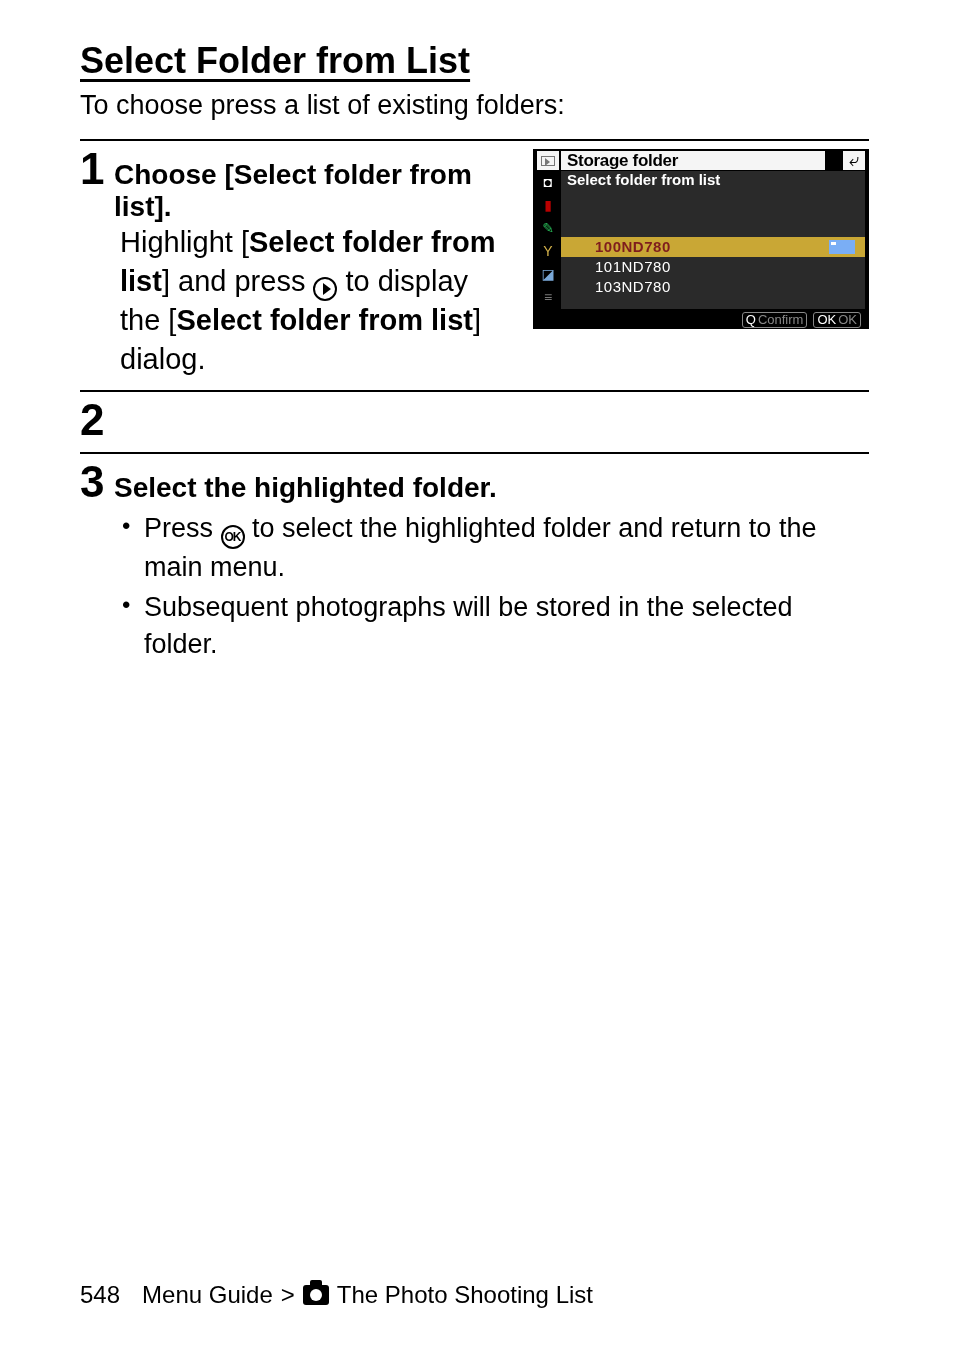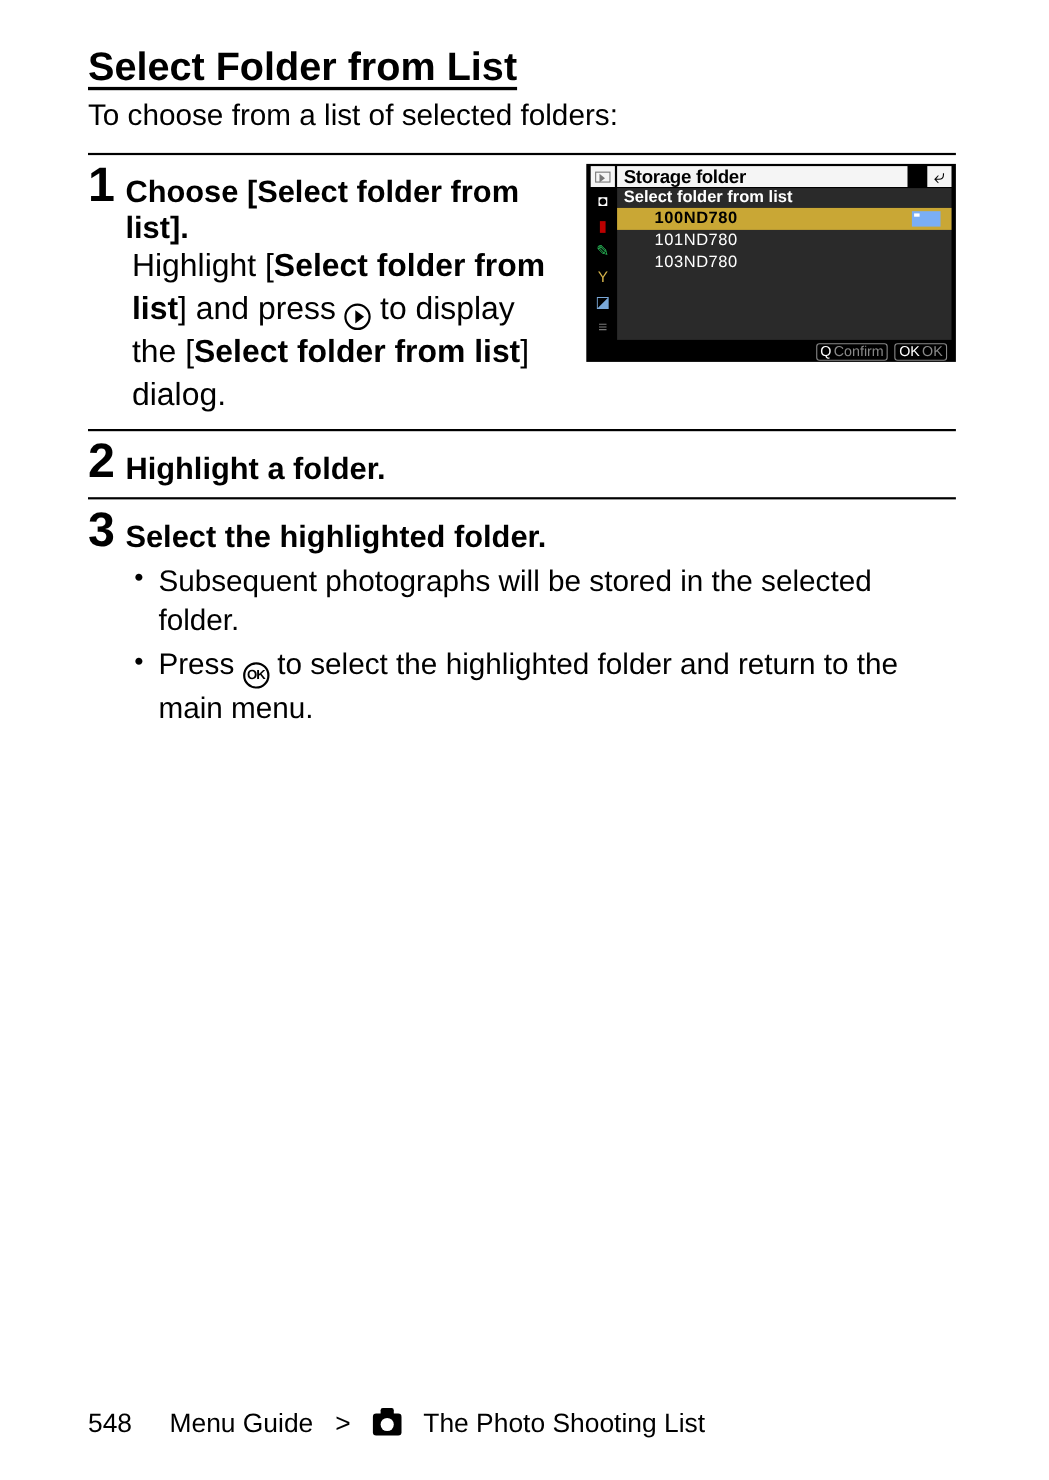--- a/index.html
+++ b/index.html
@@ -138,22 +138,23 @@
   }
   .camera-ui .list .row {
     height: 20px; line-height: 20px;
     padding-left: 34px;
     font-size: 15px;
     letter-spacing: 0.5px;
     position: relative;
   }
   .camera-ui .list .row.sel {
     background: #c9a735;
-    color: #000000;
+    color: #7f1d1d;
     font-weight: 600;
+    margin-top: 48px;
   }
   .camera-ui .list .row .card {
     position: absolute; right: 10px; top: 3px;
     width: 26px; height: 14px;
     background: #7aaef5;
   }
   .camera-ui .list .row .card::after {
     content: ""; position: absolute; left: 2px; top: 2px;
     width: 5px; height: 3px; background: #fff;
   }
@@ -229,21 +230,21 @@
     letter-spacing: -1px;
   }
 
   .footer {
     position: absolute;
     bottom: 36px;
     left: 80px; right: 85px;
     font-size: 24px;
     display: flex;
     align-items: center;
-    gap: 20px;
+    gap: 8px;
   }
   .footer .pnum { margin-right: 14px; }
   .footer .cam-icon {
     display: inline-block;
     width: 26px; height: 20px;
     background: #000;
     border-radius: 3px;
     position: relative;
     vertical-align: -3px;
   }
@@ -259,21 +260,21 @@
     position: absolute; top: 4px; left: 7px;
     width: 12px; height: 12px;
     background: #fff;
     border-radius: 50%;
   }
 </style>
 </head>
 <body>
 
 <h2 class="heading">Select Folder from List</h2>
-<div class="intro">To choose from a list of selected folders:</div>
+<div class="intro">To choose press a list of existing folders:</div>
 
 <div class="step-rule"></div>
 <div class="step-wrap">
   <div class="step1-grid">
     <div style="flex:1 1 auto">
       <div class="step-row">
         <span class="step-num">1</span>
         <span class="step-title">Choose [Select folder from list].</span>
       </div>
       <div class="step1-text">
@@ -314,36 +315,35 @@
           </span>
       </div>
     </div>
   </div>
 </div>
 
 <div class="step-rule"></div>
 <div class="step-wrap">
   <div class="step-row">
     <span class="step-num">2</span>
-    <span class="step-title">Highlight a folder.</span>
   </div>
 </div>
 
 <div class="step-rule"></div>
 <div class="step-wrap">
   <div class="step-row">
     <span class="step-num">3</span>
     <span class="step-title">Select the highlighted folder.</span>
   </div>
   <div class="step-body">
     <ul>
-      <li>Subsequent photographs will be stored in the selected folder.</li>
       <li>
         <span>Press </span><span class="glyph-circle ok">OK</span><span> to select the highlighted folder and return to the main menu.</span>
       </li>
+      <li>Subsequent photographs will be stored in the selected folder.</li>
     </ul>
   </div>
 </div>
 
 <div class="footer">
   <span class="pnum">548</span>
   <span>Menu Guide</span>
   <span>&gt;</span>
   <span class="cam-icon"></span>
   <span>The Photo Shooting List</span>

